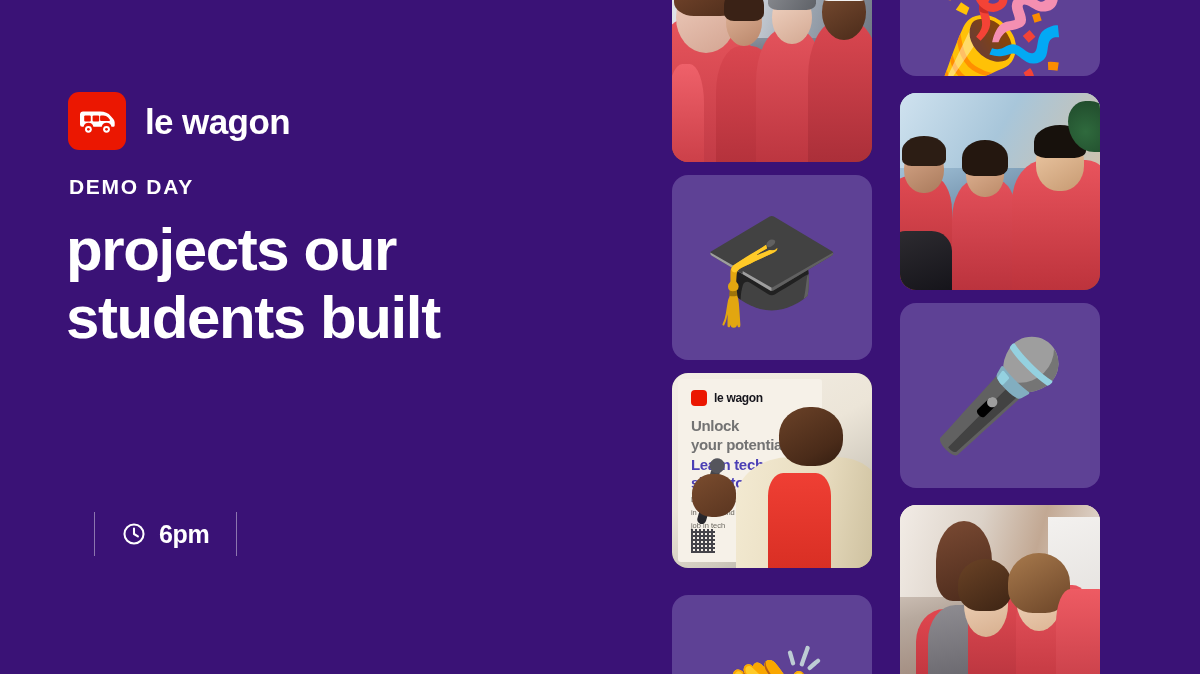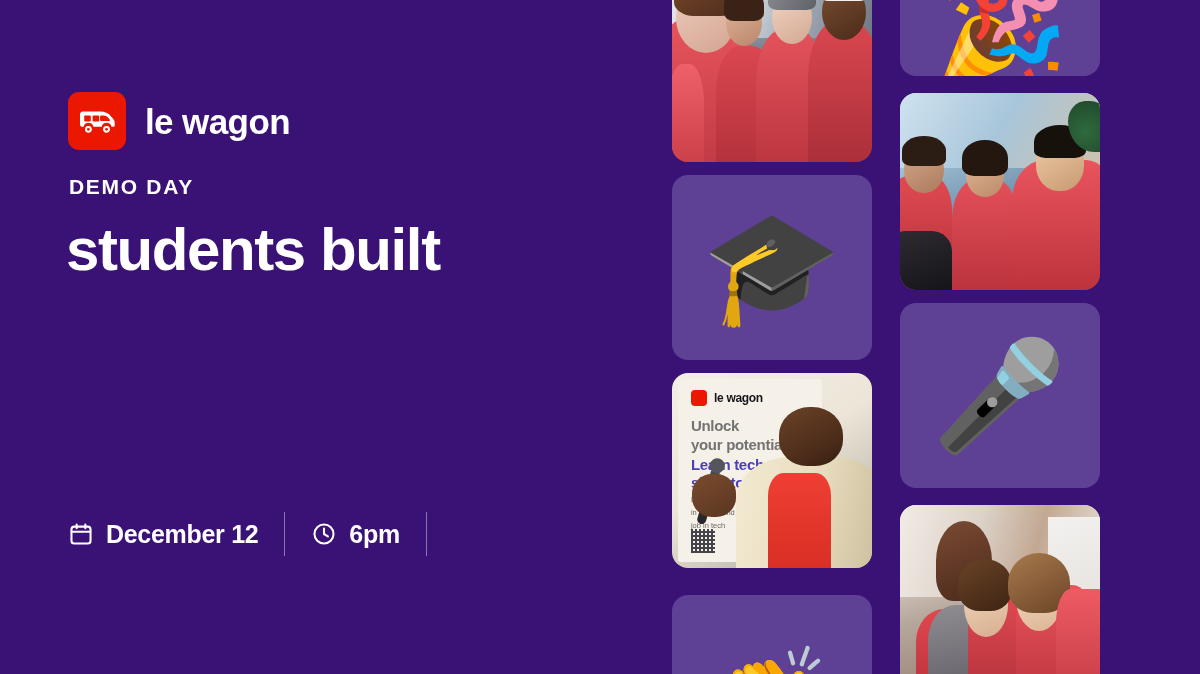--- a/index.html
+++ b/index.html
@@ -160,33 +160,26 @@
           <circle cx="27.5" cy="21.3" r="3.4" fill="#ffffff"></circle>
           <circle cx="27.5" cy="21.3" r="1.4" fill="#eb1701"></circle>
         </svg>
       </div>
       <div class="brand-name">le wagon</div>
     </div>
 
     <div class="eyebrow">DEMO DAY</div>
 
     <h1 class="headline">
+      <span>projects our</span>
       <span>students built</span>
     </h1>
 
     <div class="meta">
 
-      <div class="meta-item">
-        <svg class="meta-icon" viewBox="0 0 24 24" fill="none" stroke="#ffffff" stroke-width="1.9" stroke-linecap="round" stroke-linejoin="round">
-          <rect x="3.2" y="5.2" width="17.6" height="15.6" rx="2.6"></rect>
-          <path d="M3.4 10h17.2"></path>
-          <path d="M8 3.2v3.4M16 3.2v3.4"></path>
-        </svg>
-        <span class="label">December 12</span>
-      </div>
 
       <div class="meta-sep"></div>
 
       <div class="meta-item">
         <svg class="meta-icon" viewBox="0 0 24 24" fill="none" stroke="#ffffff" stroke-width="1.9" stroke-linecap="round" stroke-linejoin="round">
           <circle cx="12" cy="12" r="8.8"></circle>
           <path d="M12 6.9V12l3.6 2.2"></path>
         </svg>
         <span class="label">6pm</span>
       </div>

